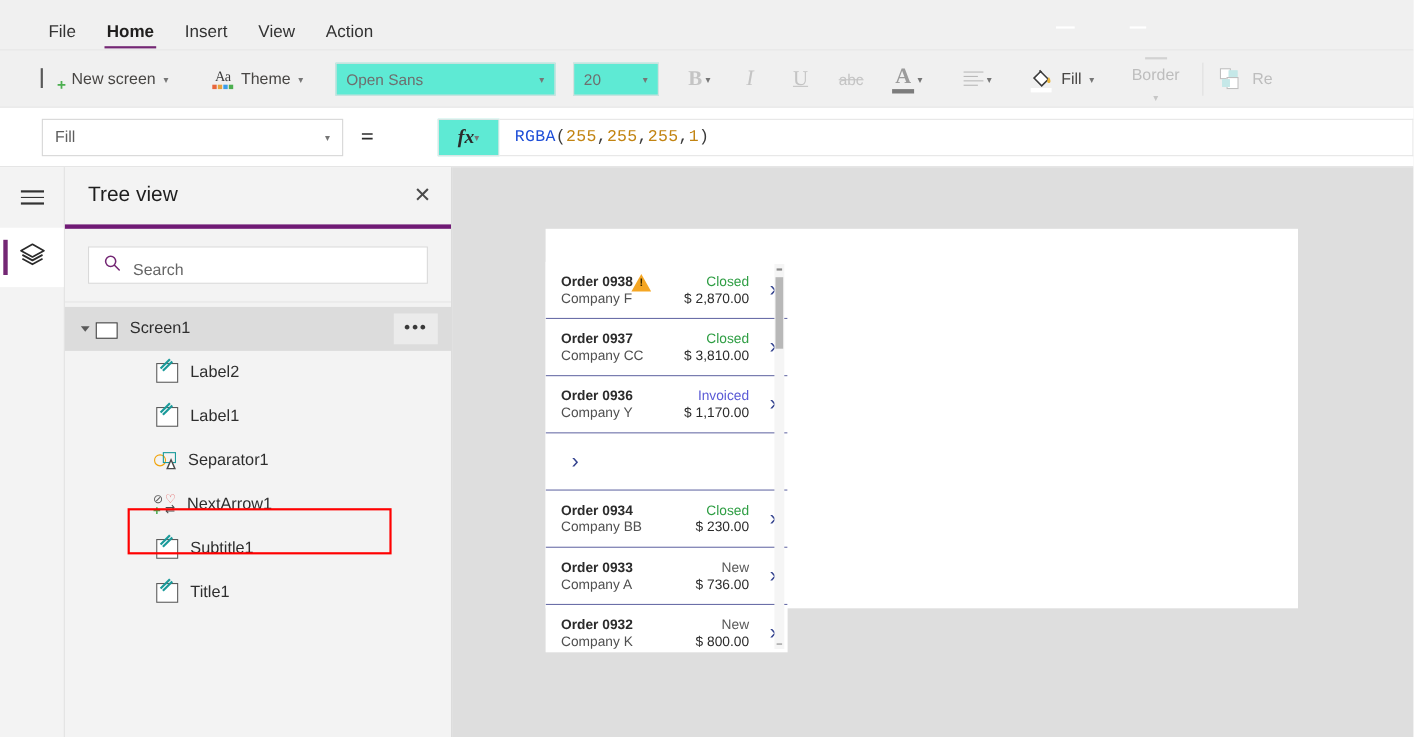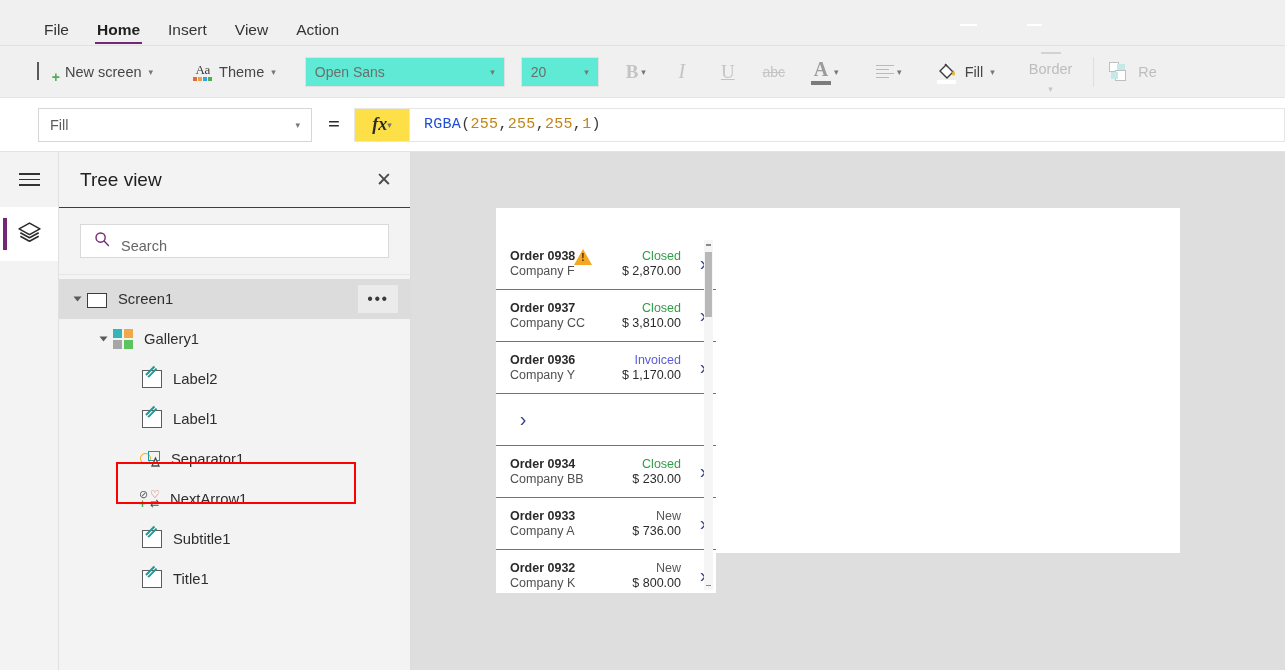--- a/index.html
+++ b/index.html
@@ -118,22 +118,22 @@
     margin-left: 38px; width: 274px; height: 34px;
     border: 1px solid #d6d6d6; background: #ffffff;
     display: flex; align-items: center; justify-content: space-between;
     padding: 0 11px; font-size: 14.5px; color: #5e5e5e; cursor: pointer;
   }
   .eq-sign {
     margin-left: 16px; margin-right: 14px; font-size: 21px;
     color: #2c2c2c; font-weight: bold; font-family: "Liberation Serif", serif;
   }
   .fx-box {
-    width: 56px; height: 34px; border: 1px solid #e6e6e6; background: #fde047;
-    display: flex; align-items: center; justify-content: center; gap: 0; cursor: pointer;
+    width: 56px; height: 34px; border: 1px solid #e6e6e6; background: #5eead4;
+    display: flex; align-items: center; justify-content: center; gap: 0; cursor: pointer; margin-left: 44px;
   }
   .fx-box .fx {
     font-family: "Liberation Serif", serif; font-style: italic;
     font-size: 18px; color: #2b2b2b; font-weight: 600;
   }
   .formula-input {
     flex: 1; height: 34px; border: 1px solid #e6e6e6; border-left: none;
     background: #ffffff; display: flex; align-items: center;
     padding-left: 14px; font-family: "Liberation Mono", monospace;
     font-size: 15px; letter-spacing: 0.3px; cursor: text;
@@ -163,21 +163,21 @@
     width: 3.5px; background: #742774;
   }
 
   
   .treepanel {
     position: absolute; left: 59px; top: 152px; width: 352px; height: 518px;
     background: #f3f3f3; border-right: 1px solid #dcdcdc;
   }
   .tree-head {
     height: 56px; display: flex; align-items: center; justify-content: space-between;
-    padding: 0 18px 0 21px; border-bottom: 1px solid #701a75;
+    padding: 0 18px 0 21px; border-bottom: 4px solid #701a75;
   }
   .tree-title { font-size: 19px; color: #1f1f1f; }
   .tree-close { font-size: 19px; color: #4a4a4a; cursor: pointer; line-height: 1; }
   .tree-searchwrap { padding: 16px 21px 16px 21px; border-bottom: 1px solid #e6e6e6; }
   .tree-search {
     height: 34px; background: #ffffff; border: 1px solid #d9d9d9;
     display: flex; align-items: center; gap: 11px; padding: 0 13px; cursor: text;
   }
   .tree-search .ph { font-size: 14.5px; color: #666; margin-top: 10px; }
 
@@ -455,30 +455,20 @@
     <div class="tree-rows">
 
 
       <div class="tree-row selected" style="padding-left:16px;">
         <span class="twisty"></span>
         <span class="ic ic-screen"></span>
         <span class="lbl">Screen1</span>
         <span class="dots">•••</span>
       </div>
 
-      <div class="tree-row" style="padding-left:42px;">
-        <span class="twisty"></span>
-        <span class="ic ic-gallery">
-          <i style="background:#35b5b5"></i>
-            <i style="background:#f0a84a"></i>
-          <i style="background:#a6a6a6"></i>
-            <i style="background:#5cc45c"></i>
-        </span>
-        <span class="lbl">Gallery1</span>
-      </div>
 
       <div class="tree-row" style="padding-left:83px;">
         <span class="ic ic-label"></span>
         <span class="lbl">Label2</span>
       </div>
 
       <div class="tree-row" style="padding-left:83px;">
         <span class="ic ic-label"></span>
         <span class="lbl">Label1</span>
       </div>

